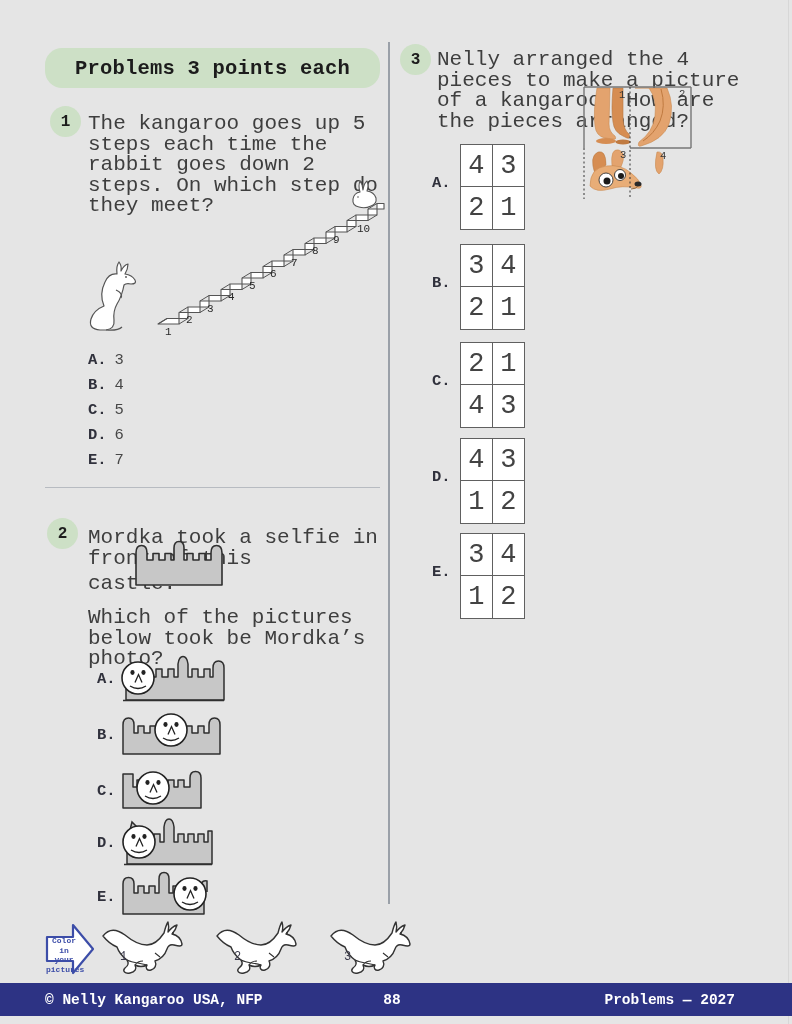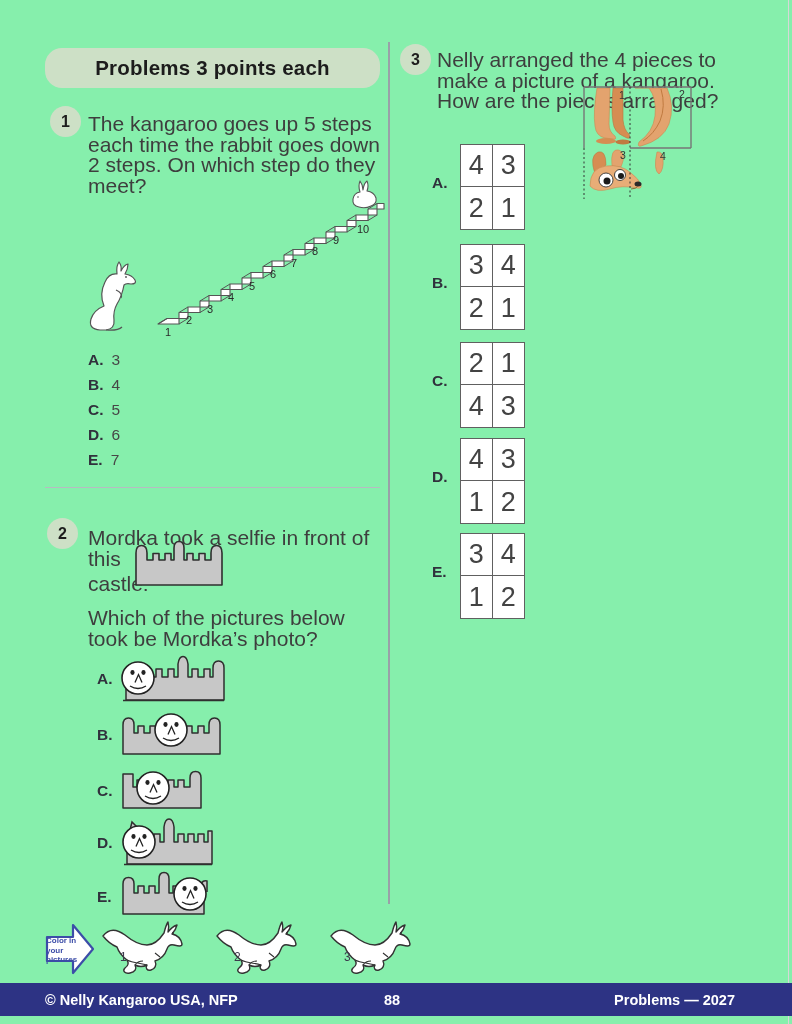--- a/index.html
+++ b/index.html
@@ -1,17 +1,17 @@
 <!DOCTYPE html>
 <html><head>
 <meta charset="utf-8">
 <style>
   html,body{margin:0;padding:0;background:#fff;}
-  .page{position:relative;width:792px;height:1024px;background:#86efac;overflow:hidden;
-        font-family:Liberation Sans, sans-serif;color:#3e3e3e;}
+  .page{position:relative;width:792px;height:1024px;background:#e5e5e5;overflow:hidden;
+        font-family:Liberation Mono, monospace;color:#3e3e3e;}
   .page-edge{position:absolute;right:3px;top:0;bottom:0;width:1px;background:#d7d7d7;}
   .col-divider{position:absolute;left:388px;top:42px;height:862px;width:1.5px;background:#9aa0a8;}
   .hdivider{position:absolute;left:45px;top:487px;width:335px;height:1px;background:#b7bbc1;}
 
   .header-pill{position:absolute;left:45px;top:48px;width:335px;height:40px;background:#cde0c6;
         border-radius:17px;display:flex;align-items:center;justify-content:center;
         font-size:20.5px;font-weight:bold;color:#1c1c1c;letter-spacing:.2px;}
 
   .badge{position:absolute;width:31px;height:31px;border-radius:50%;background:#cde0c6;
         color:#1d1d1d;font-weight:bold;font-size:16px;display:flex;align-items:center;justify-content:center;}
@@ -29,21 +29,21 @@
   .pnum{position:absolute;font-size:10.5px;color:#333;}
 
   .grid{position:absolute;left:460px;width:63px;height:84px;border:1.5px solid #606060;
         display:grid;grid-template-columns:1fr 1fr;grid-template-rows:1fr 1fr;background:#fff;}
   .grid .cell{display:flex;align-items:center;justify-content:center;font-size:27px;color:#434343;}
   .grid .cell:nth-child(1){border-right:1.3px solid #606060;border-bottom:1.3px solid #606060;}
   .grid .cell:nth-child(2){border-bottom:1.3px solid #606060;}
   .grid .cell:nth-child(3){border-right:1.3px solid #606060;}
   .grid-letter{position:absolute;left:432px;width:24px;text-align:left;}
 
-  .arrow-text{position:absolute;left:46px;top:936px;width:36px;
+  .arrow-text{position:absolute;left:46px;top:936px;width:36px;text-align:center;
         font-size:8px;line-height:9.5px;font-weight:bold;color:#3c4da8;}
   .kang{position:absolute;width:100px;height:56px;}
   .knum{position:absolute;font-size:12px;color:#3b3b4d;}
 
   .footer{position:absolute;left:0;top:983px;width:792px;height:33px;background:#2d3384;
         color:#fff;font-weight:bold;font-size:14.5px;display:flex;align-items:center;}
   .footer .fl{position:absolute;left:45px;}
   .footer .fc{position:absolute;left:0;width:784px;text-align:center;}
   .footer .fr{position:absolute;right:57px;}
 </style>

